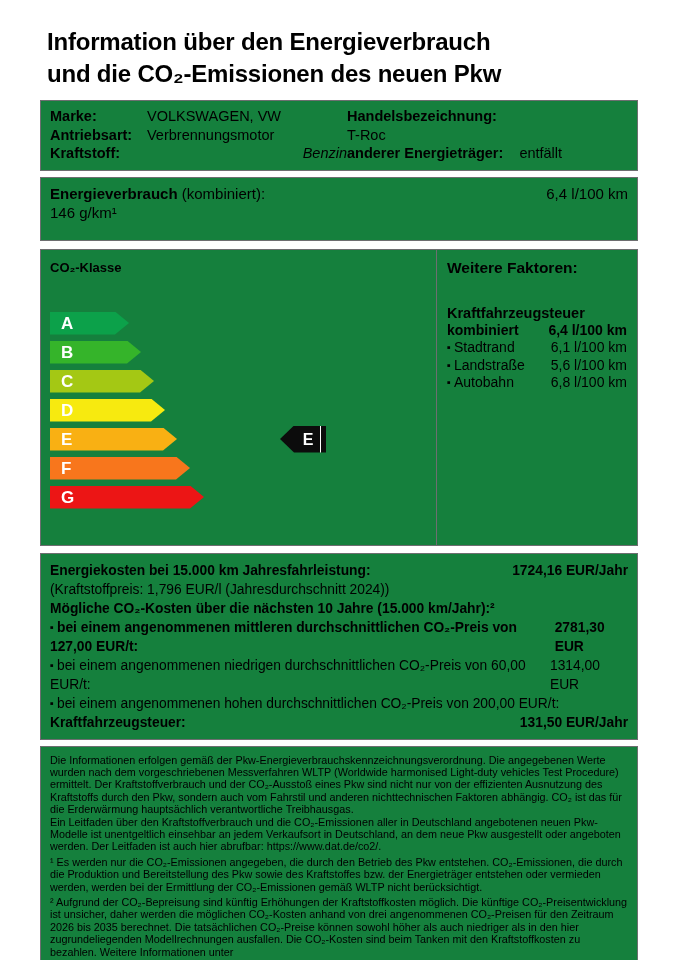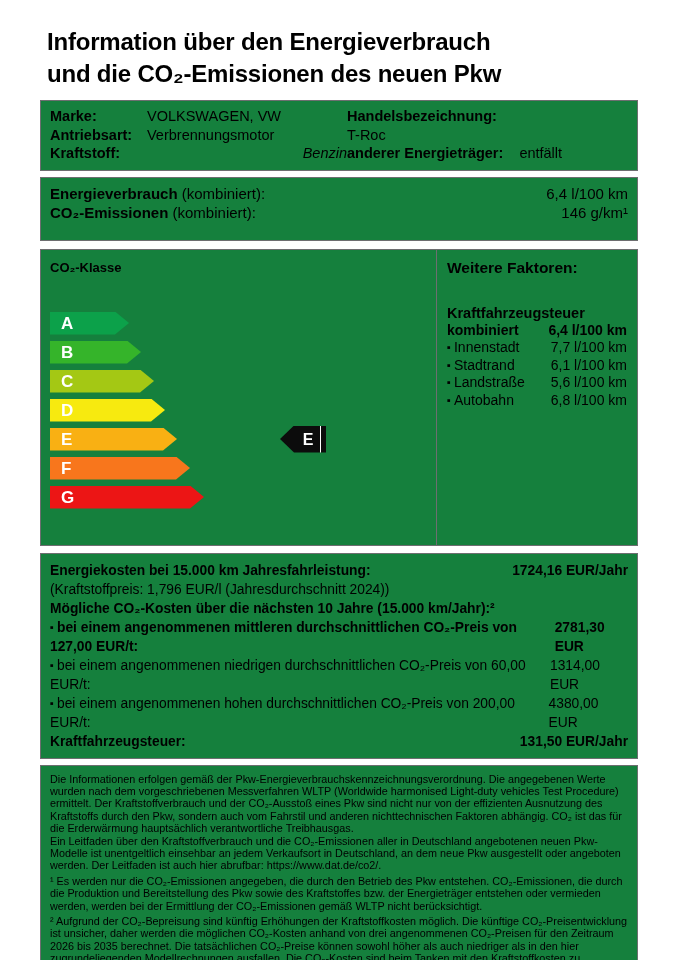--- a/index.html
+++ b/index.html
@@ -105,23 +105,20 @@
   </div>
 
   <div class="box consumption">
     <div class="e-row">
       <span>
         <span class="b">Energieverbrauch</span><span> (kombiniert):</span>
       </span>
       <span>6,4 l/100 km</span>
     </div>
     <div class="e-row">
-      <span>
-        <span class="b">CO₂-Emissionen</span><span> (kombiniert):</span>
-      </span>
       <span>146 g/km¹</span>
     </div>
   </div>
 
   <div class="box co2box">
     <div class="co2-left">
       <div class="co2-head">CO₂-Klasse</div>
       <div class="scale">
         <div class="co2-arrow" style="width: 79px; background: rgb(12, 161, 74);">A</div>
         <div class="co2-arrow" style="width: 91px; background: rgb(53, 180, 42);">B</div>
@@ -135,24 +132,20 @@
           <span class="notch"></span>
         </div>
       </div>
     </div>
     <div class="co2-right">
       <div class="wa-head">Weitere Faktoren:</div>
       <div class="wa-sub">Kraftfahrzeugsteuer</div>
       <div class="wa-row first">
         <span>kombiniert</span>
         <span>6,4 l/100 km</span>
-      </div>
-      <div class="wa-row">
-        <span class="bullet">Innenstadt</span>
-        <span>7,7 l/100 km</span>
       </div>
       <div class="wa-row">
         <span class="bullet">Stadtrand</span>
         <span>6,1 l/100 km</span>
       </div>
       <div class="wa-row">
         <span class="bullet">Landstraße</span>
         <span>5,6 l/100 km</span>
       </div>
       <div class="wa-row">
@@ -172,21 +165,20 @@
     <div class="cost-row b">
       <span class="c-label bullet">bei einem angenommenen mittleren durchschnittlichen CO₂-Preis von 127,00 EUR/t:</span>
       <span>2781,30 EUR</span>
     </div>
     <div class="cost-row">
       <span class="c-label bullet">bei einem angenommenen niedrigen durchschnittlichen CO₂-Preis von 60,00 EUR/t:</span>
       <span>1314,00 EUR</span>
     </div>
     <div class="cost-row">
       <span class="c-label bullet">bei einem angenommenen hohen durchschnittlichen CO₂-Preis von 200,00 EUR/t:</span>
-      <span>4380,00 EUR</span>
     </div>
     <div class="cost-row b">
       <span class="c-label">Kraftfahrzeugsteuer:</span>
       <span>131,50 EUR/Jahr</span>
     </div>
   </div>
 
   <div class="box fine">
     <p>Die Informationen erfolgen gemäß der Pkw-Energieverbrauchskennzeichnungsverordnung. Die angegebenen Werte wurden nach dem vorgeschriebenen Messverfahren WLTP (Worldwide harmonised Light-duty vehicles Test Procedure) ermittelt. Der Kraftstoffverbrauch und der CO₂-Ausstoß eines Pkw sind nicht nur von der effizienten Ausnutzung des Kraftstoffs durch den Pkw, sondern auch vom Fahrstil und anderen nichttechnischen Faktoren abhängig. CO₂ ist das für die Erderwärmung hauptsächlich verantwortliche Treibhausgas.</p>
     <p><span>Ein Leitfaden über den Kraftstoffverbrauch und die CO₂-Emissionen aller in Deutschland angebotenen neuen Pkw-Modelle ist unentgeltlich einsehbar an jedem Verkaufsort in Deutschland, an dem neue Pkw ausgestellt oder angeboten werden. Der Leitfaden ist auch hier abrufbar: </span><span class="url">https://www.dat.de/co2/</span><span>.</span></p>

